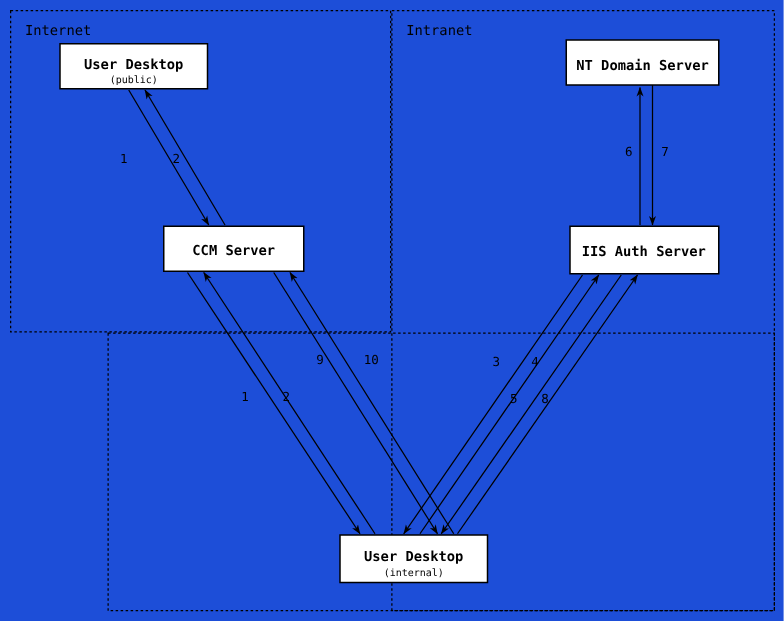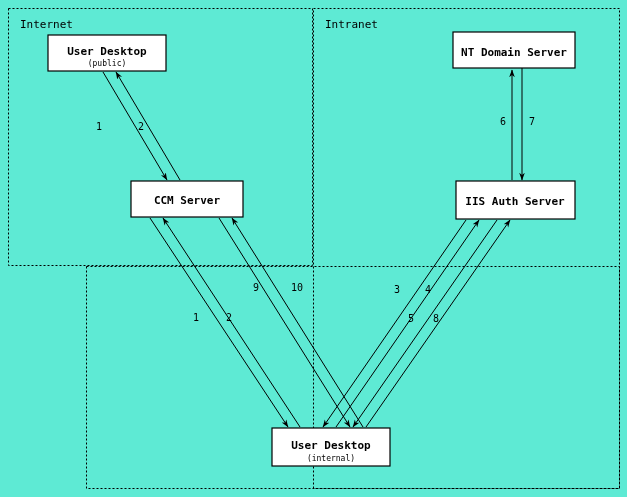--- a/index.html
+++ b/index.html
@@ -4,21 +4,21 @@
 <style>
   html, body {
     margin: 0;
     padding: 0;
     background: #ffffff;
   }
   #diagram-root {
     position: relative;
     width: 627px;
     height: 497px;
-    background: #5eead4;
+    background: #1d4ed8;
     font-family: "DejaVu Sans Mono", "Liberation Mono", monospace;
     overflow: hidden;
   }
   svg#diagram-svg {
     position: absolute;
     left: 0;
     top: 0;
     width: 627px;
     height: 497px;
   }

